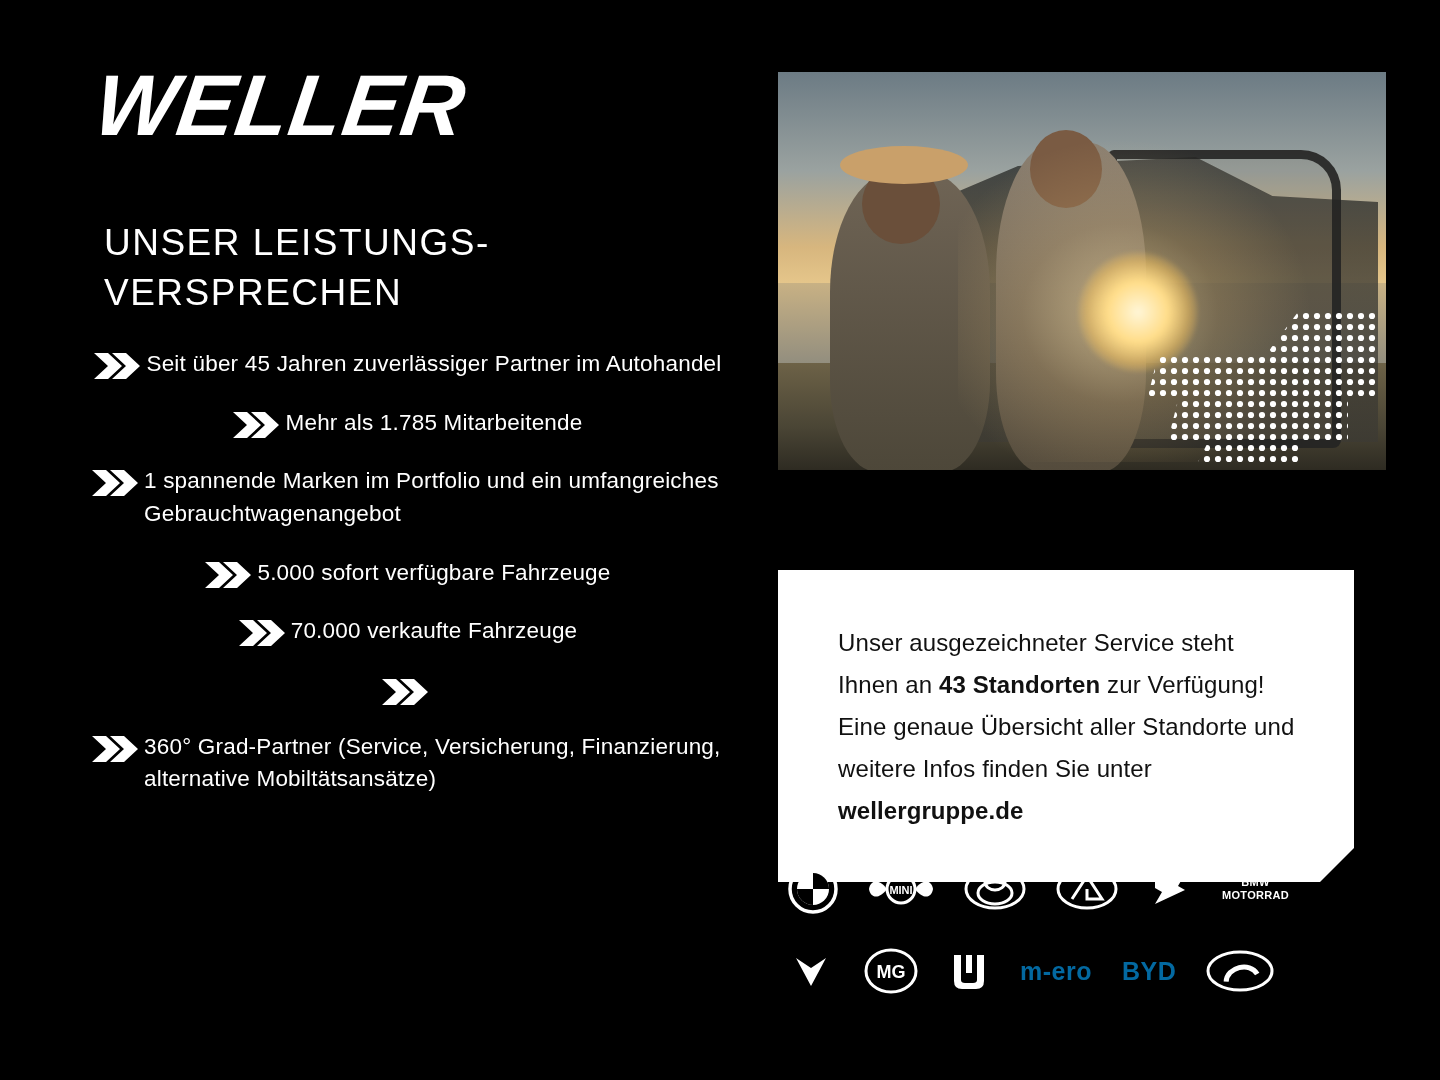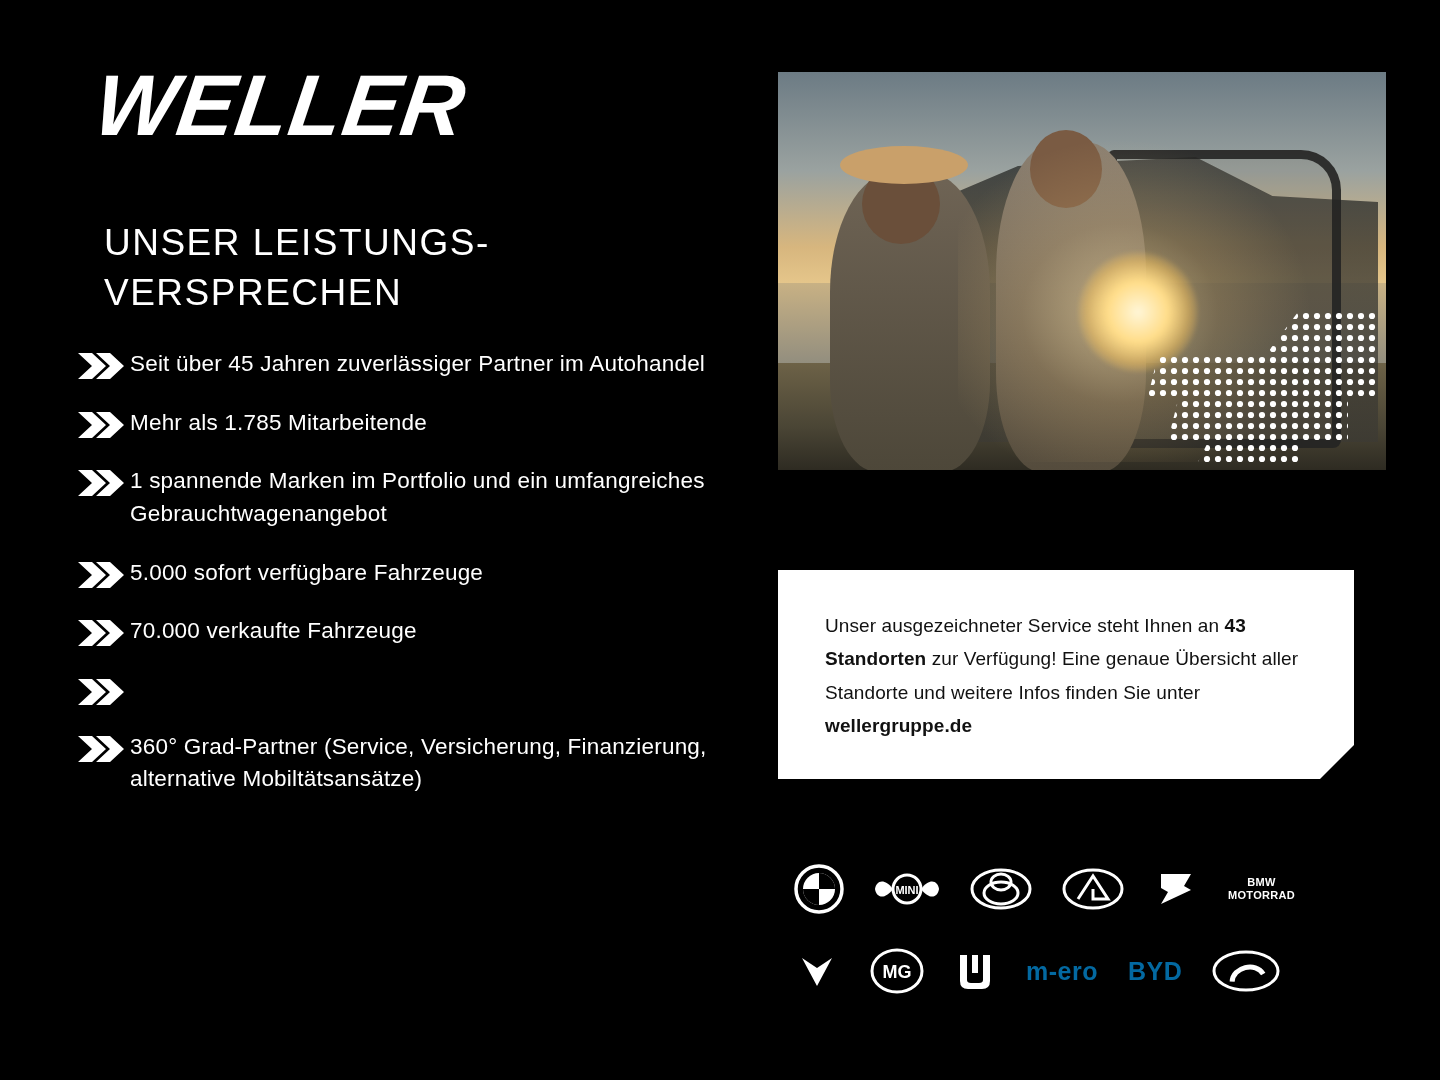--- a/index.html
+++ b/index.html
@@ -54,20 +54,21 @@
   .promise-list {
     position: absolute;
     left: 78px;
     top: 348px;
     width: 660px;
   }
   .promise-item {
     display: flex;
     align-items: flex-start;
     margin-bottom: 26px;
+    justify-content: center;
   }
   .chev {
     flex: 0 0 auto;
     width: 52px;
     padding-top: 5px;
   }
   .chev svg { display: block; }
   .promise-text {
     font-size: 22.5px;
     line-height: 1.45;
@@ -182,32 +183,32 @@
     left: 18px;
     top: 570px;
     width: 576px;
     background: #ffffff;
     color: #111111;
     padding: 36px 42px 34px 44px;
     box-sizing: border-box;
     clip-path: polygon(0 0, 100% 0, 100% calc(100% - 34px), calc(100% - 34px) 100%, 0 100%);
   }
   .info-card p {
-    margin: 3px;
-    font-size: 19px;
+    margin: 16px;
+    font-size: 24px;
     line-height: 1.75;
     letter-spacing: 0.1px;
     color: #111111;
   }
   .info-card b { font-weight: 700; }
 
   
   .logos {
     position: absolute;
-    left: 34px;
+    left: 28px;
     top: 862px;
     width: 600px;
   }
   .logo-row {
     display: flex;
     align-items: center;
     justify-content: flex-start;
     gap: 30px;
     margin-bottom: 28px;
   }

